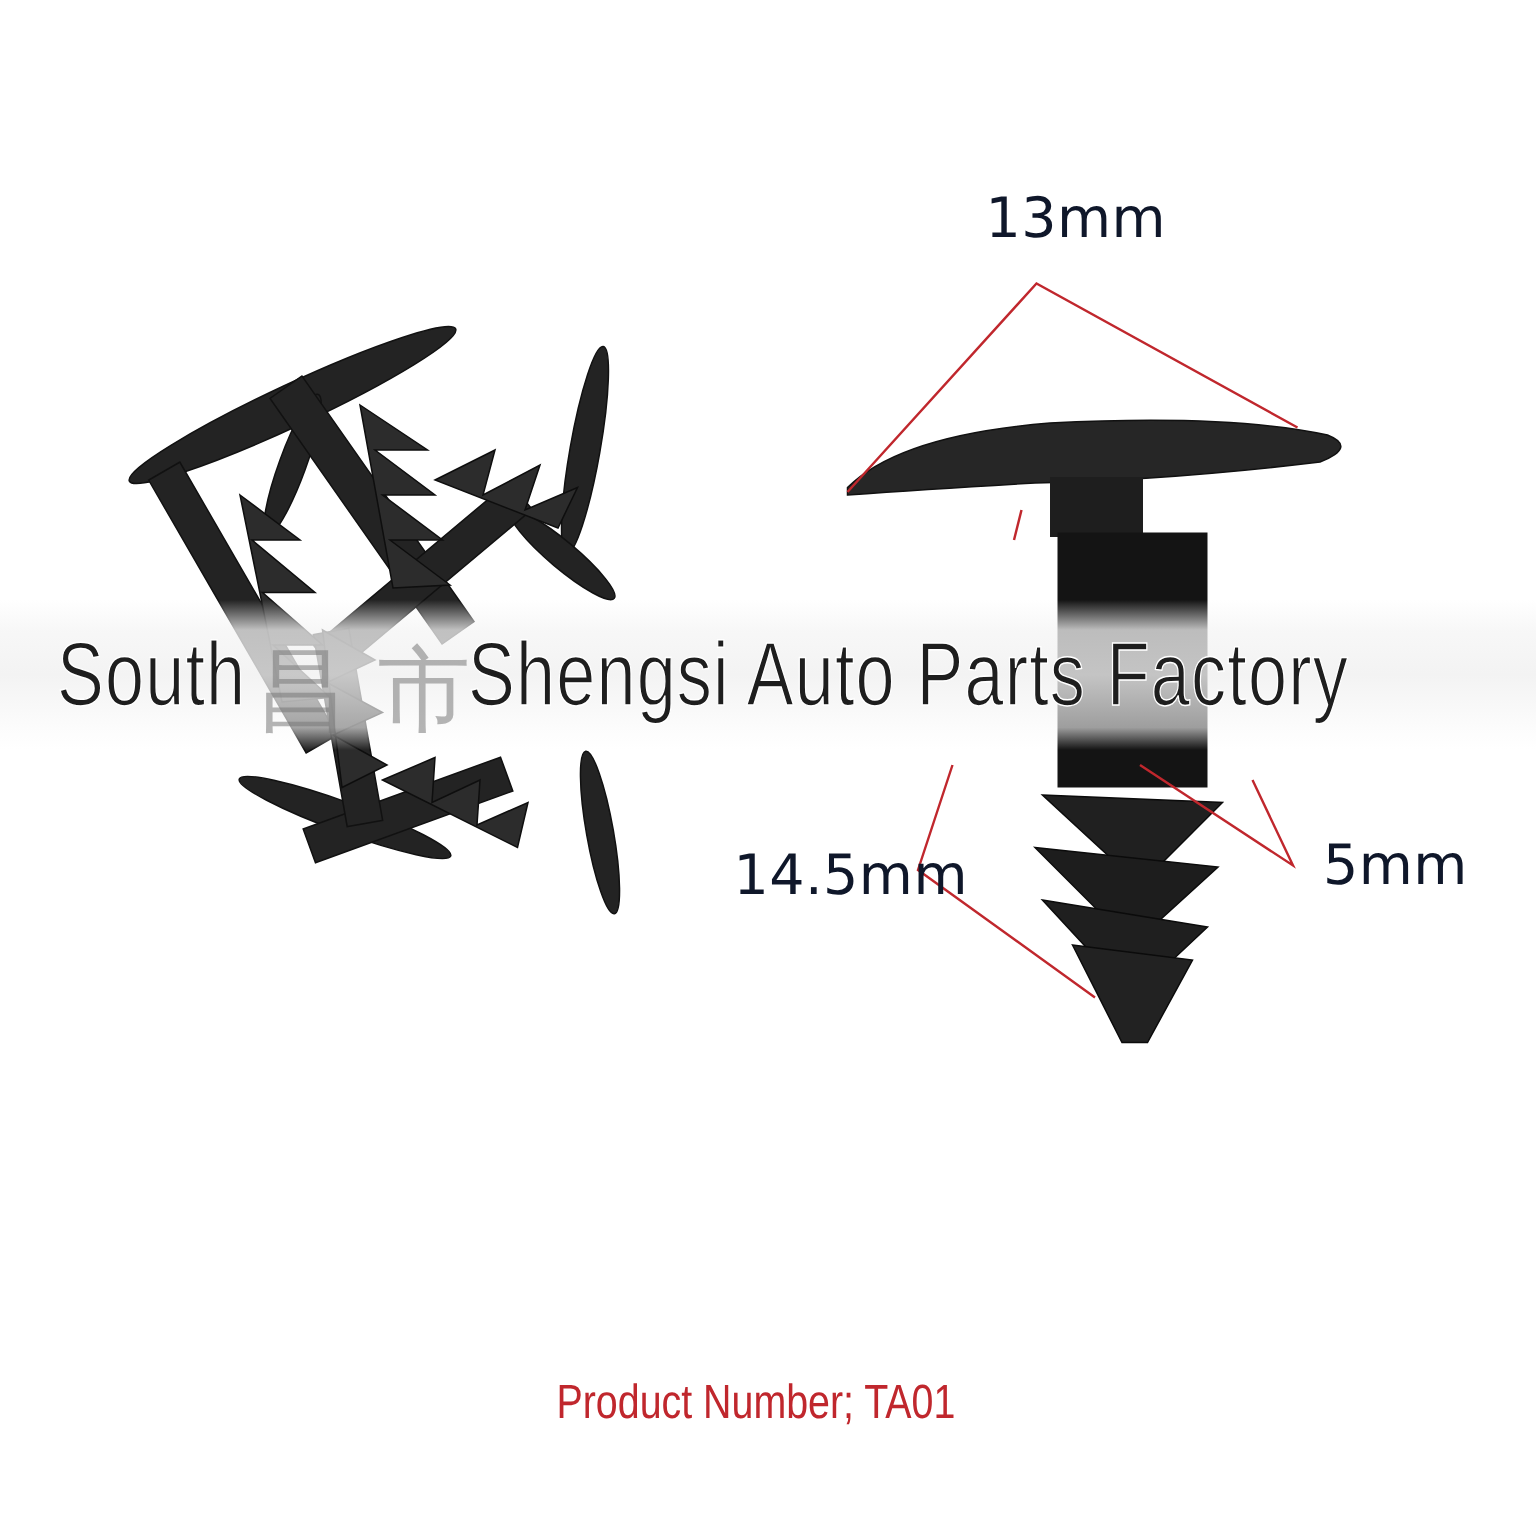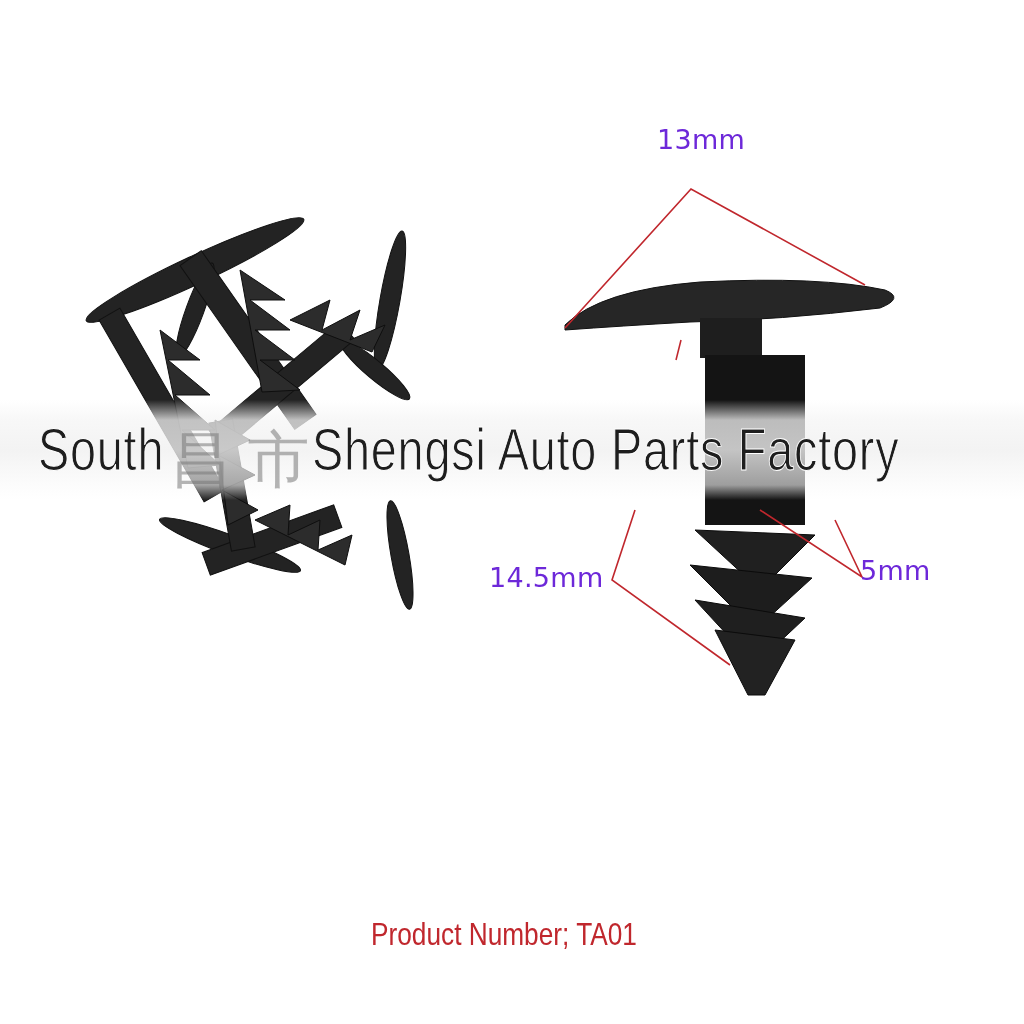--- a/index.html
+++ b/index.html
@@ -1,20 +1,20 @@
 <!DOCTYPE html>
 <html><head>
   <meta charset="utf-8">
   <style>
     html, body { margin: 0; padding: 0; background: #ffffff; }
     body { width: 1024px; height: 1024px; position: relative; overflow: hidden;
            font-family: "Liberation Sans", "DejaVu Sans", sans-serif; }
     .canvas { position: absolute; left: 0; top: 0; width: 1024px; height: 1024px; }
     svg { position: absolute; left: 0; top: 0; }
-    .dim-label { position: absolute; color: #6d28d9; font-size: 27px; letter-spacing: 0.3px;
+    .dim-label { position: absolute; color: #0f172a; font-size: 37px; letter-spacing: 0.3px;
                  font-family: "DejaVu Sans", sans-serif; }
     .watermark { position: absolute; left: 0; top: 400px; width: 1024px; height: 100px;
                  background: linear-gradient(to bottom, rgba(255,255,255,0) 0%, rgba(245,245,245,0.75) 20%, rgba(240,240,240,0.8) 50%, rgba(250,250,250,0.6) 85%, rgba(255,255,255,0) 100%); }
     .watermark-text { position: absolute; top: 415px; font-size: 60px; color: #1e1e1e;
                       font-family: "Liberation Sans", sans-serif; transform: scaleX(0.78);
                       transform-origin: left center; white-space: nowrap; letter-spacing: 1px;
                       -webkit-text-stroke: 1px #ffffff; }
     .ghost-cjk { position: absolute; top: 418px; font-size: 62px; color: rgba(120,120,120,0.55);
                  font-family: "DejaVu Sans", sans-serif; white-space: nowrap; }
     .product-number { position: absolute; left: 371px; top: 916px; color: #c0272d; font-size: 32px;
@@ -63,21 +63,21 @@
     <g stroke="#c0272d" stroke-width="1.6" fill="none">
       <polyline points="565,328 691,189 865,285"></polyline>
       <polyline points="635,510 612,580 730,665"></polyline>
       <polyline points="760,510 862,577 835,520"></polyline>
       <line x1="681" y1="340" x2="676" y2="360"></line>
     </g>
   </svg>
 
   <div class="dim-label" style="left:657px; top:124px;">13mm</div>
   <div class="dim-label" style="left:489px; top:562px;text-align:right;">14.5mm</div>
-  <div class="dim-label" style="left:860px; top:555px;">5mm</div>
+  <div class="dim-label" style="left:882px; top:555px;">5mm</div>
 
   <div class="watermark"></div>
-  <div class="ghost-cjk" style="left:170px;font-family:Liberation Serif, serif;">昌 市</div>
+  <div class="ghost-cjk" style="left:170px;">昌 市</div>
   <div class="watermark-text" style="left:38px;">South</div>
   <div class="watermark-text" style="left:312px;">Shengsi Auto Parts Factory</div>
 
   <div class="product-number">Product Number; TA01</div>
 </div>
 
 </body></html>

